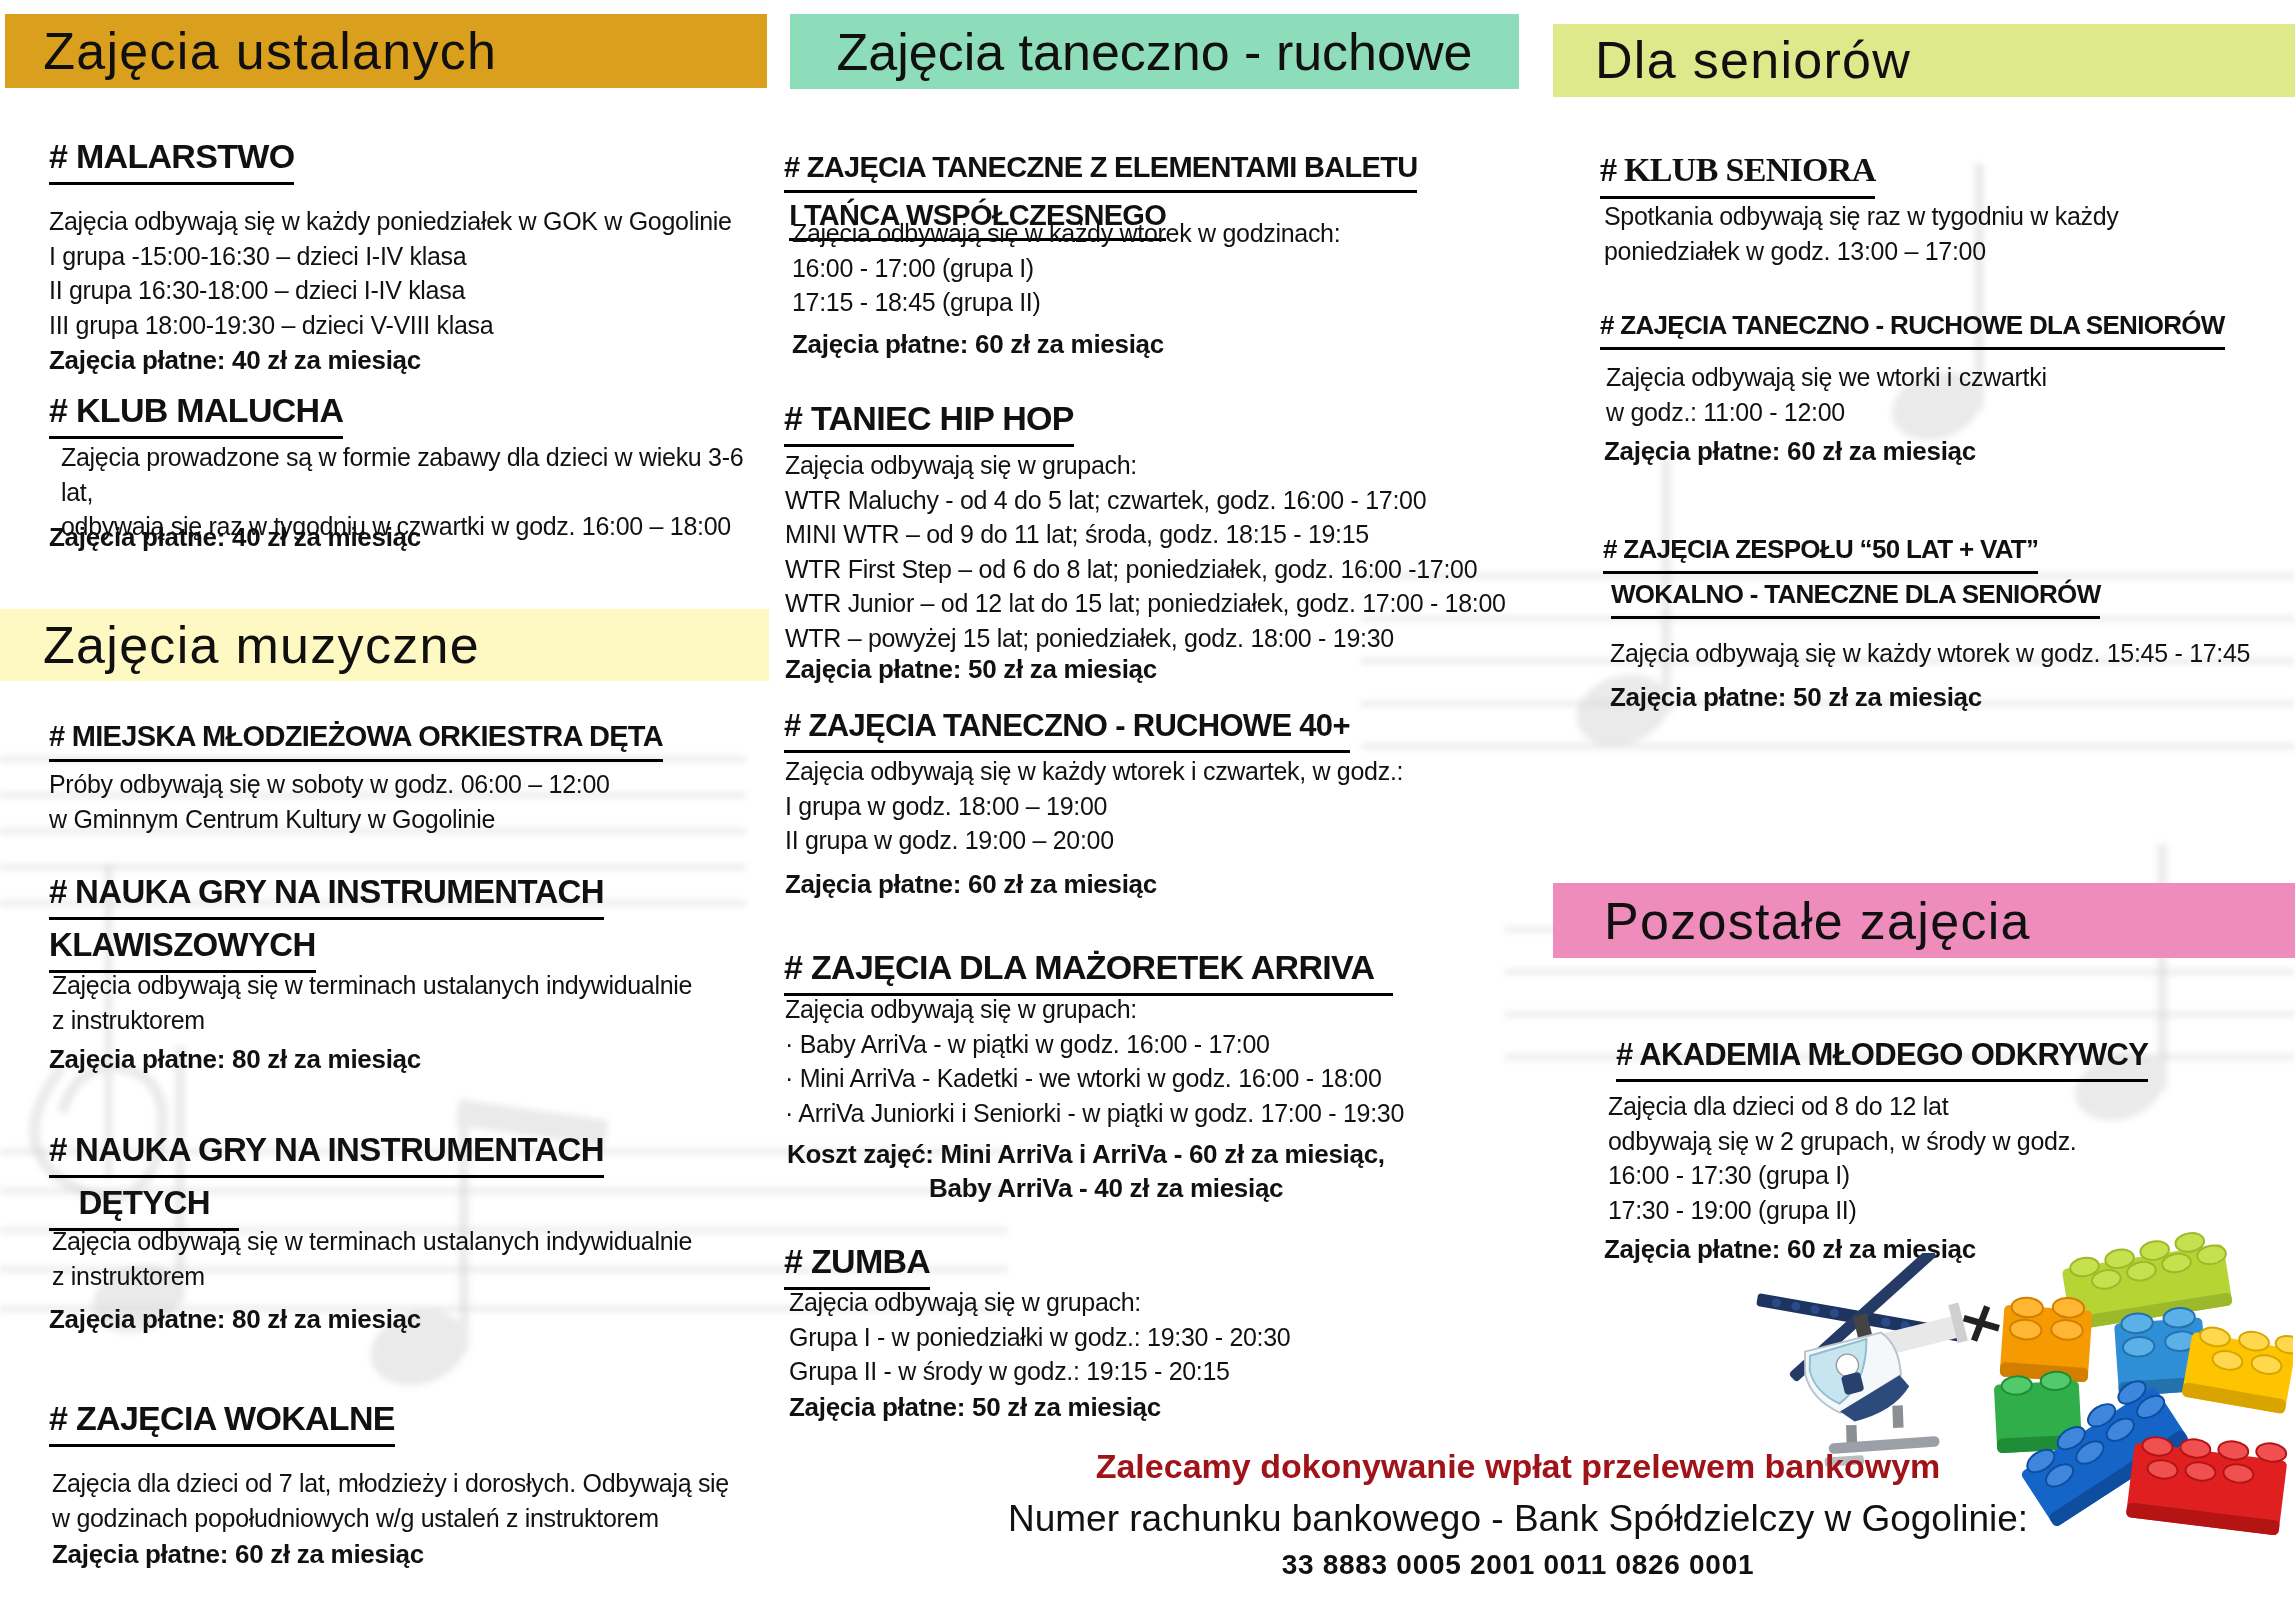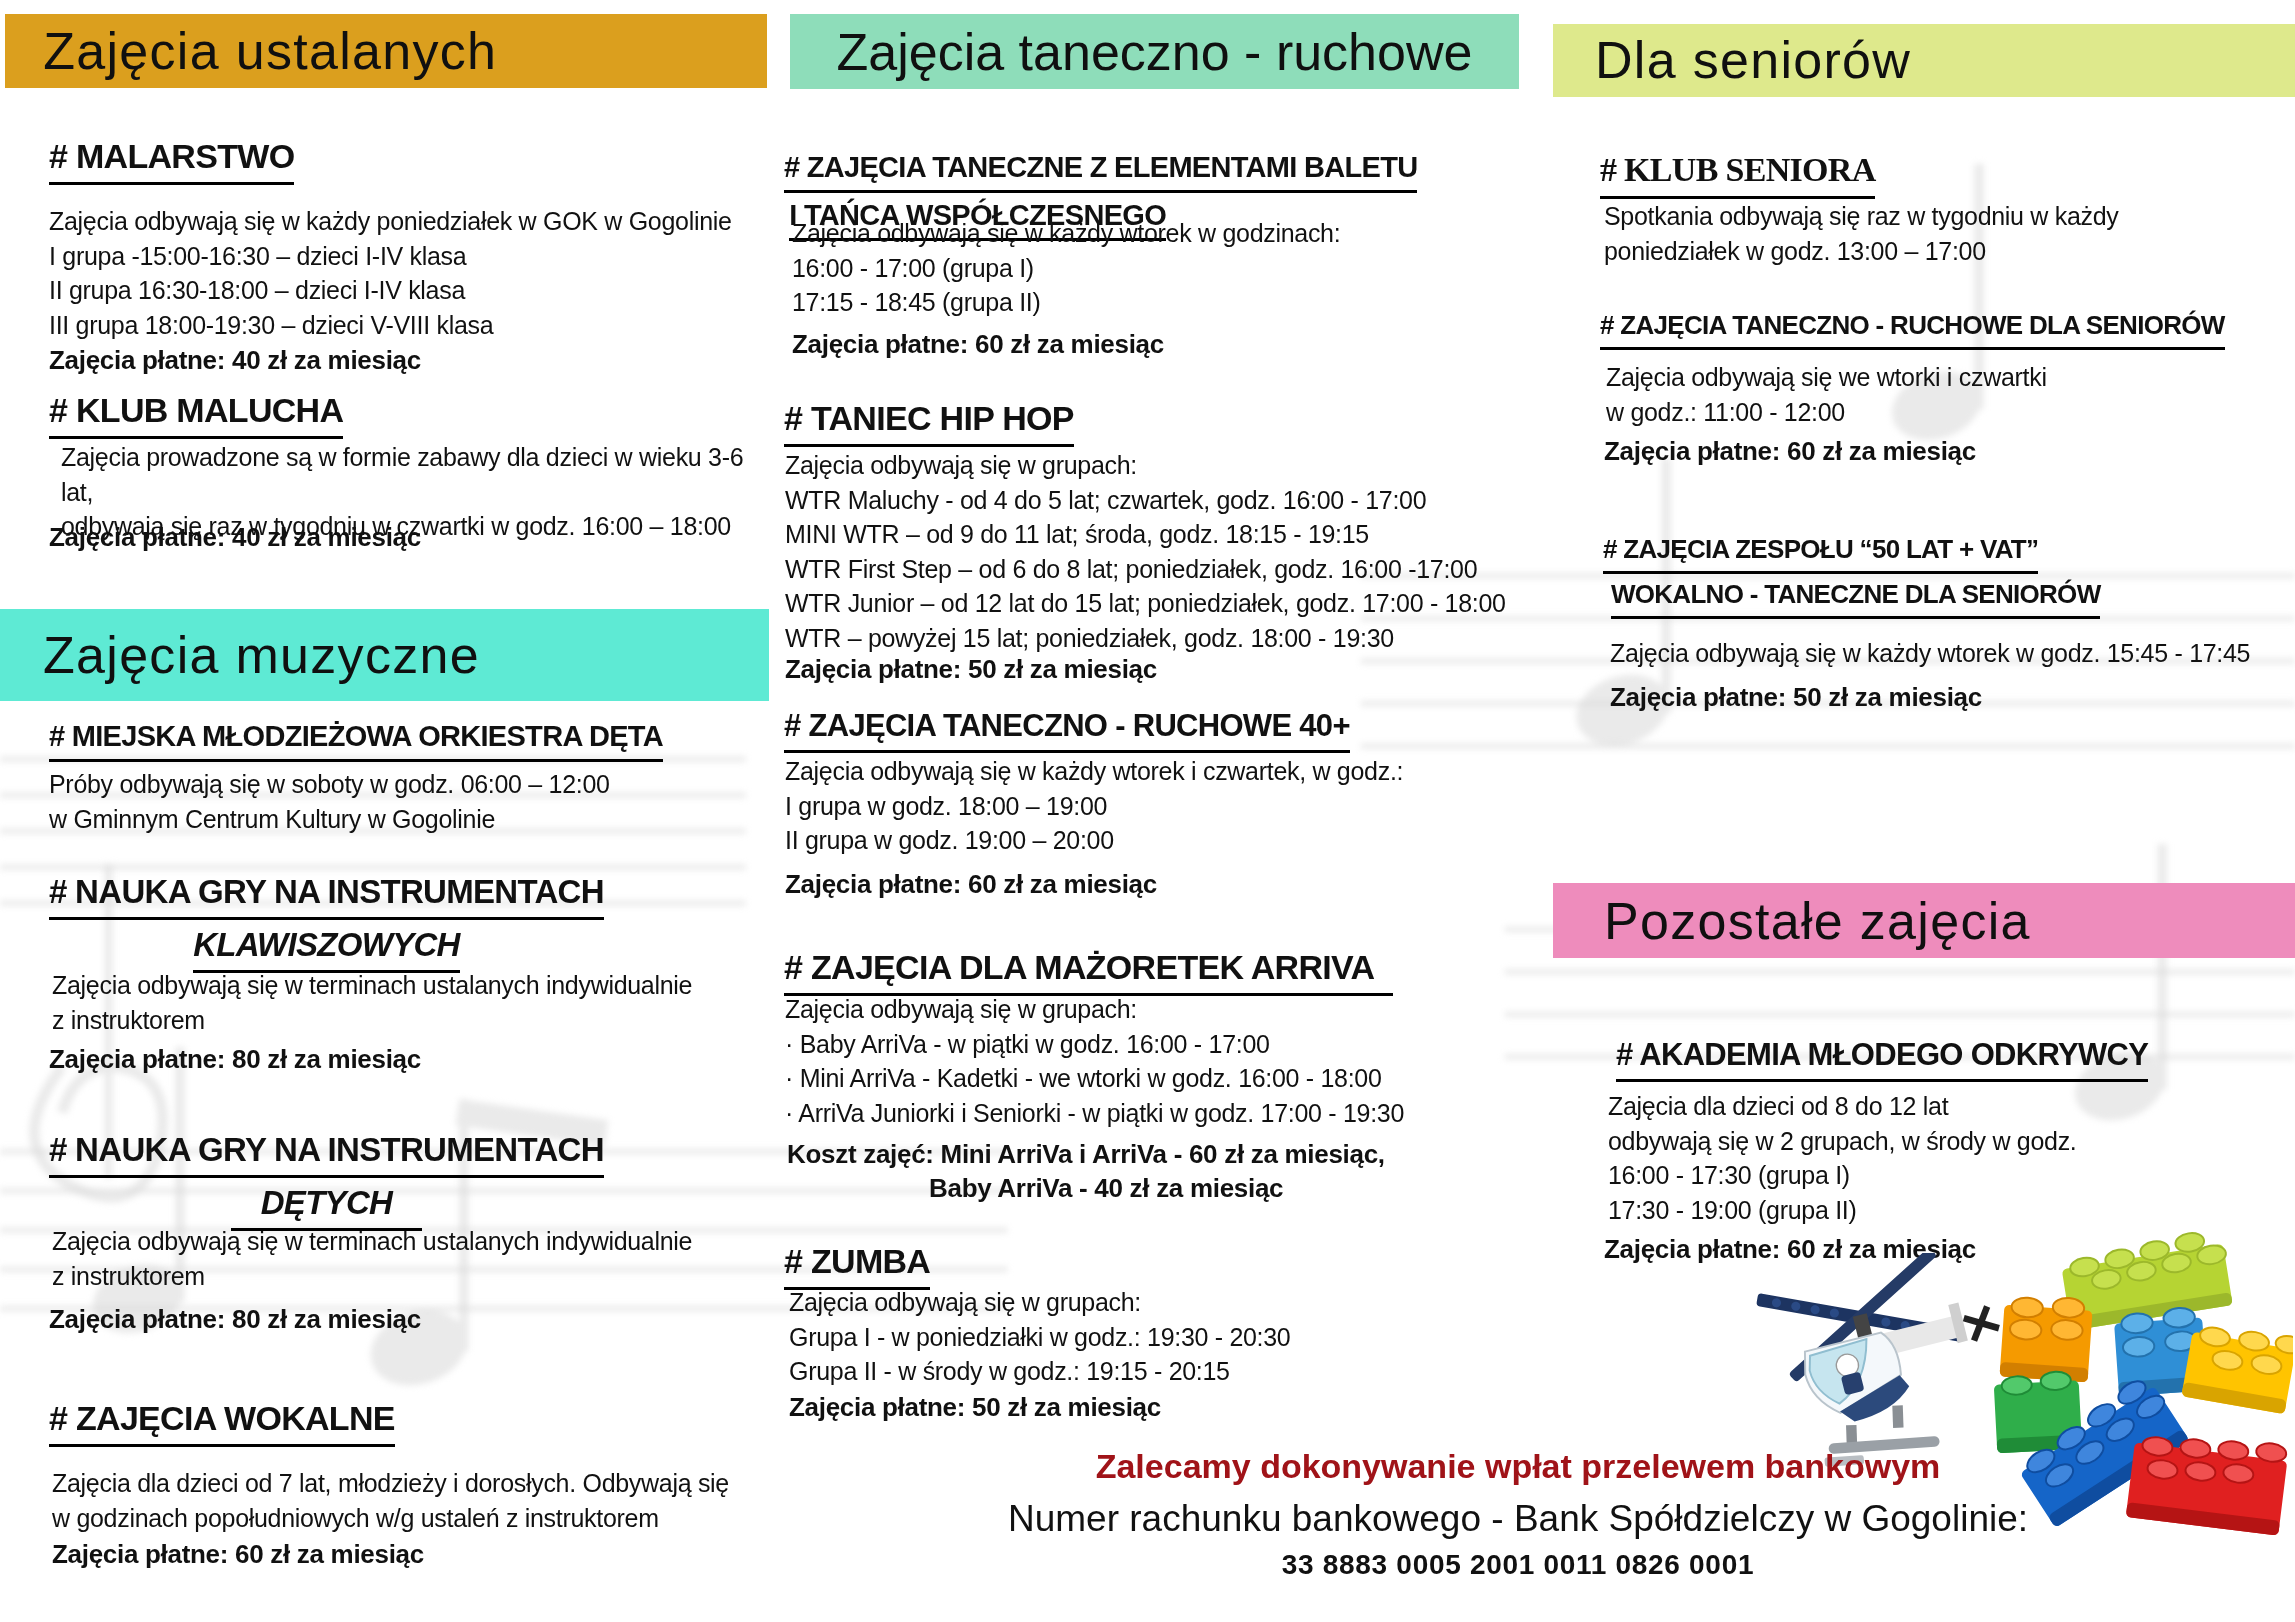--- a/index.html
+++ b/index.html
@@ -10,21 +10,21 @@
     color:#111;
   }
   .abs{position:absolute;}
   
   .bar{position:absolute;display:flex;align-items:center;}
   .bar-title{font-size:52px;letter-spacing:1.3px;color:#101010;white-space:nowrap;}
   
   .h{font-weight:bold;font-size:34px;letter-spacing:-0.7px;line-height:1.12;white-space:nowrap;}
   .h .u{display:inline-block;border-bottom:3.9px solid #000;padding-bottom:6.5px;}
   .h .line2{margin-top:6.5px;}
-  .h-center2 .line2{text-align:center;font-style:italic;}
+  .h-center2 .line2{}
   
   .b{font-size:25px;letter-spacing:-0.3px;line-height:1.38;white-space:pre-line;}
   
   .p{font-size:26px;font-weight:bold;letter-spacing:-0.3px;white-space:nowrap;}
   .footer{position:absolute;left:772px;width:1492px;text-align:center;}
   .footer .warn{font-size:34px;font-weight:bold;color:#A01318;}
   .footer .acct{font-size:37px;}
   .footer .num{font-size:28px;font-weight:bold;letter-spacing:0.7px;}
   .wm{position:absolute;left:0;top:0;pointer-events:none;filter:blur(3.3px);}
 </style>
@@ -68,21 +68,21 @@
 III grupa 18:00-19:30 – dzieci V-VIII klasa</div>
 <div class="abs p" style="left:49px;top:345px;">Zajęcia płatne: 40 zł za miesiąc</div>
 
 <div class="abs h" style="left:49px;top:391px;">
   <span class="u"># KLUB MALUCHA</span>
 </div>
 <div class="abs b" style="left:61px;top:440px;width:713px;">Zajęcia prowadzone są w formie zabawy dla dzieci w wieku 3-6 lat,
 odbywają się raz w tygodniu w czwartki w godz. 16:00 – 18:00</div>
 <div class="abs p" style="left:49px;top:522px;">Zajęcia płatne: 40 zł za miesiąc</div>
 
-<div class="bar" style="left:0px;top:609px;width:726px;height:92px;background:#5eead4;padding-left:43px;">
+<div class="bar" style="left:0px;top:609px;width:726px;height:72px;background:#fef9c3;padding-left:43px;">
   <span class="bar-title">Zajęcia muzyczne</span>
 </div>
 
 <div class="abs h" style="left:49px;top:720px;font-size:29px;">
   <span class="u"># MIEJSKA MŁODZIEŻOWA ORKIESTRA DĘTA</span>
 </div>
 <div class="abs b" style="left:49px;top:767px;width:707px;">Próby odbywają się w soboty w godz. 06:00 – 12:00
 w Gminnym Centrum Kultury w Gogolinie</div>
 
 <div class="abs h h-center2" style="left:49px;top:874px;font-size:33px;">

